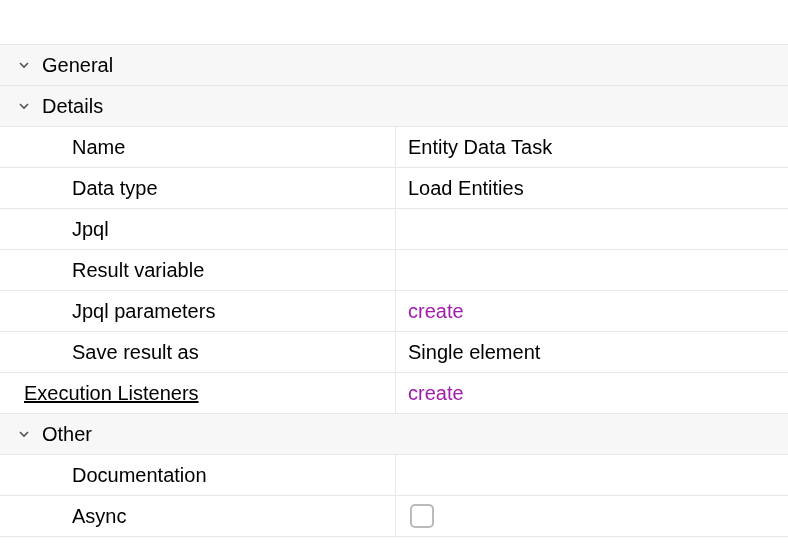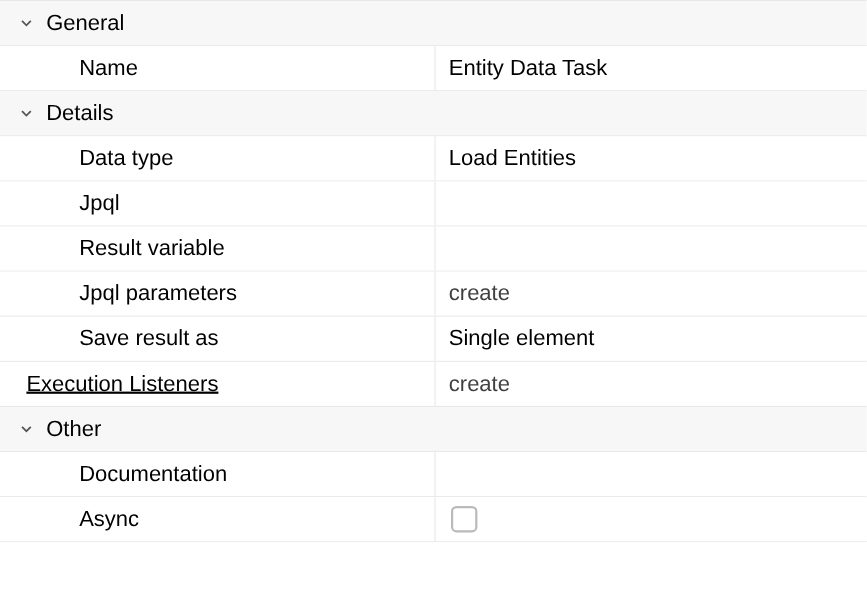--- a/index.html
+++ b/index.html
@@ -5,20 +5,21 @@
     * { box-sizing: border-box; margin: 0; padding: 0; }
     body {
       font-family: -apple-system, BlinkMacSystemFont, "Segoe UI", Arial, sans-serif;
       font-size: 20px;
       color: #000;
       background: #fff;
       width: 788px;
     }
     .panel {
       border-top: 1px solid #e8e8e8;
+      margin-top: 44px;
     }
     .row {
       display: flex;
       align-items: center;
       height: 41px;
       border-bottom: 1px solid #e8e8e8;
       background: #fff;
     }
     .row.section-header {
       background: #f7f7f7;
@@ -47,21 +48,21 @@
       width: 16px;
       height: 16px;
       display: inline-flex;
       align-items: center;
       justify-content: center;
       margin-right: 10px;
       flex-shrink: 0;
     }
     .chevron svg { width: 12px; height: 12px; }
     .link {
-      color: #404040;
+      color: #a21caf;
       cursor: pointer;
     }
     .checkbox {
       width: 24px;
       height: 24px;
       border: 2px solid #bababa;
       border-radius: 5px;
       background: #fff;
       display: inline-block;
       margin-left: 2px;
@@ -78,34 +79,34 @@
       <span class="chevron">
         <svg viewBox="0 0 12 12">
             <path d="M2 4 L6 8 L10 4" fill="none" stroke="#555" stroke-width="1.6"></path>
           </svg>
       </span>
       <span>General</span>
     </div>
   </div>
 
 
-  <div class="row">
-    <div class="label-cell indent-1">Name</div>
-    <div class="value-cell">Entity Data Task</div>
-  </div>
-
   <div class="row section-header">
     <div class="label-cell">
       <span class="chevron">
         <svg viewBox="0 0 12 12">
             <path d="M2 4 L6 8 L10 4" fill="none" stroke="#555" stroke-width="1.6"></path>
           </svg>
       </span>
       <span>Details</span>
     </div>
+  </div>
+
+  <div class="row">
+    <div class="label-cell indent-1">Name</div>
+    <div class="value-cell">Entity Data Task</div>
   </div>
 
   <div class="row">
     <div class="label-cell indent-1">Data type</div>
     <div class="value-cell">Load Entities</div>
   </div>
 
   <div class="row">
     <div class="label-cell indent-1">Jpql</div>
     <div class="value-cell"></div>

